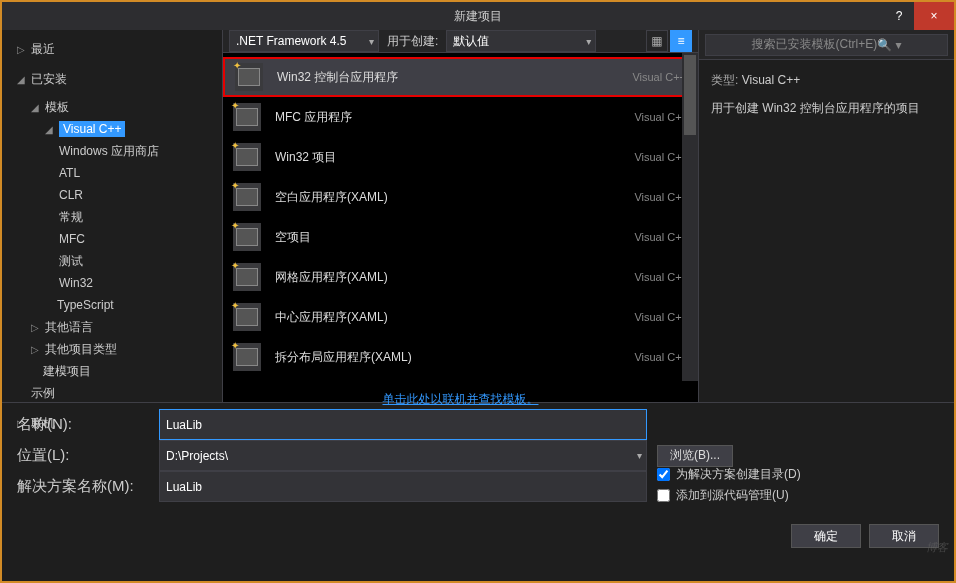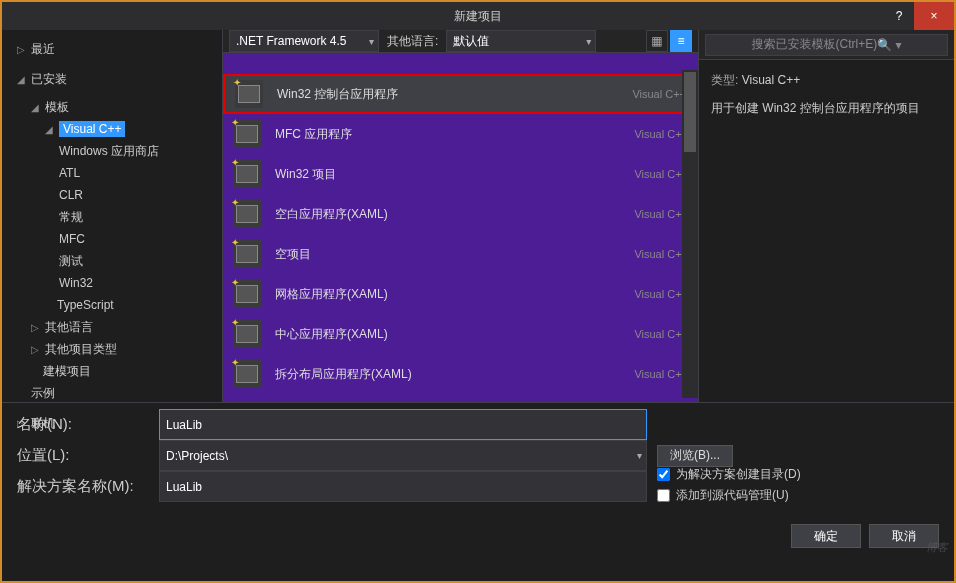--- a/index.html
+++ b/index.html
@@ -9,21 +9,21 @@
 .titlebar-btns { position: absolute; right: 0; top: 0; display: flex; height: 100%; }
 .titlebar-btn { width: 30px; display: flex; align-items: center; justify-content: center; color: #fff; font-size: 12px; }
 .close-btn { background: #c0392b; width: 40px; }
 .left-tree { width: 220px; padding: 8px 0 0 15px; font-size: 12px; }
 .tree-row { display: flex; align-items: center; height: 22px; cursor: pointer; }
 .tree-expander { width: 12px; color: #888; font-size: 10px; margin-right: 2px; }
 .indent-1 { padding-left: 0; }
 .indent-2 { padding-left: 14px; }
 .indent-3 { padding-left: 28px; }
 .indent-4 { padding-left: 42px; }
-.center-col { flex: 1; display: flex; flex-direction: column; background: #4c1d95; border-left: 1px solid #3f3f46; border-right: 1px solid #3f3f46; gap: 17px; }
+.center-col { flex: 1; display: flex; flex-direction: column; background: #000000; border-left: 1px solid #3f3f46; border-right: 1px solid #3f3f46; }
 .center-header { height: 30px; display: flex; align-items: center; padding: 0 6px; gap: 8px; border-bottom: 1px solid #3f3f46; background: #252526; }
 .combo { background: #333337; border: 1px solid #3f3f46; color: #fff; height: 22px; padding: 0 18px 0 6px; display: flex; align-items: center; position: relative; font-size: 12px; }
 .combo::after { content: "▾"; position: absolute; right: 4px; color: #aaa; font-size: 10px; }
 .view-toggle { display: flex; gap: 2px; margin-left: auto; }
 .view-btn { width: 22px; height: 22px; border: 1px solid #3f3f46; display: flex; align-items: center; justify-content: center; color: #aaa; }
 .view-btn.active { background: #3399ff; color: #fff; border-color: #3399ff; }
 .template-list { flex: 1; overflow-y: auto; padding: 4px 0; }
 .template-item { display: flex; align-items: center; height: 40px; padding: 0 10px; }
 .template-item.selected { background: #3f3f46; }
 .template-item.highlighted { border: 2px solid #e60000; }
@@ -129,21 +129,21 @@
         <span class="tree-expander">▷</span>
         <span>联机</span>
       </div>
   </div>
 
   <div class="center-col">
     <div class="center-header">
       <div class="combo" style="width:150px;">
           <span>.NET Framework 4.5</span>
         </div>
-      <span>其他语言:</span>
+      <span>用于创建:</span>
       <div class="combo" style="width:150px;">
           <span>默认值</span>
         </div>
       <div class="view-toggle">
         <div class="view-btn">▦</div>
         <div class="view-btn active">≡</div>
       </div>
     </div>
     <div class="tmpl-list-wrap">
       <div class="template-list">

